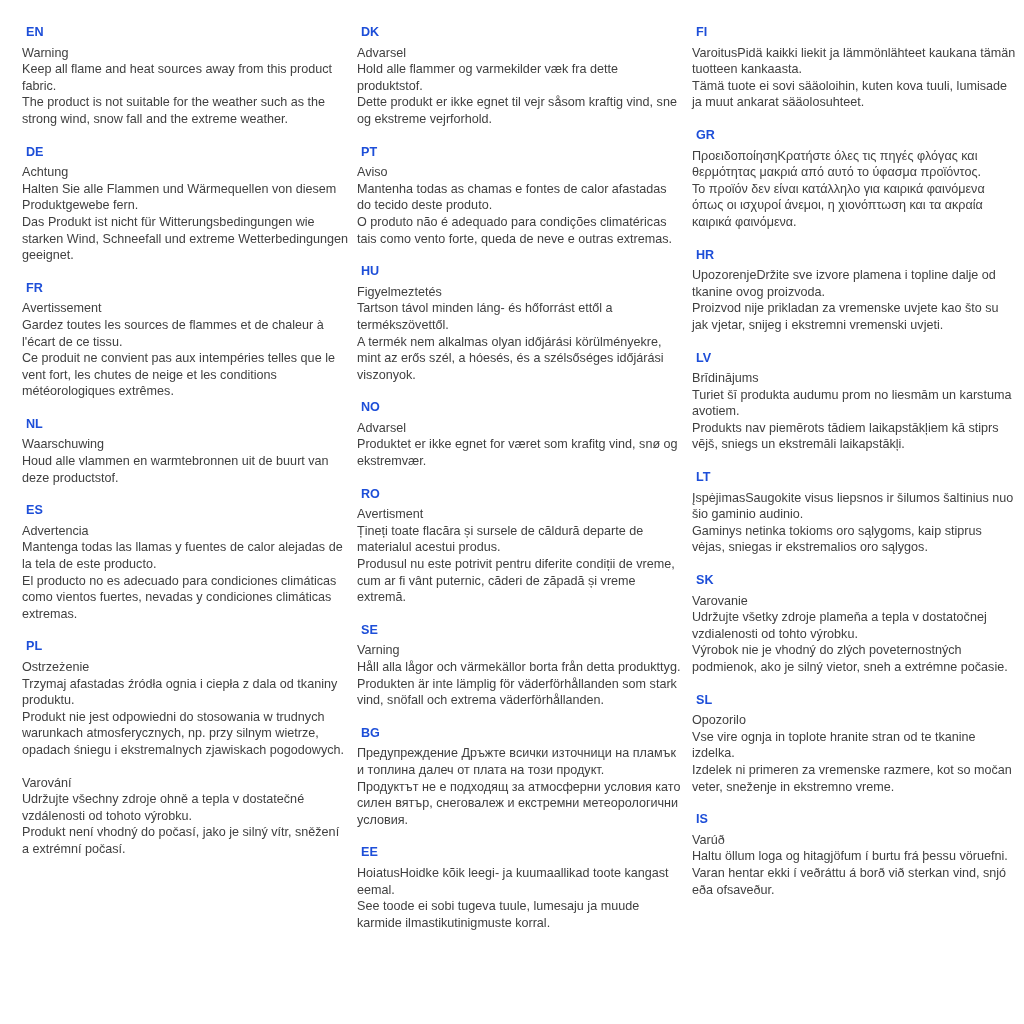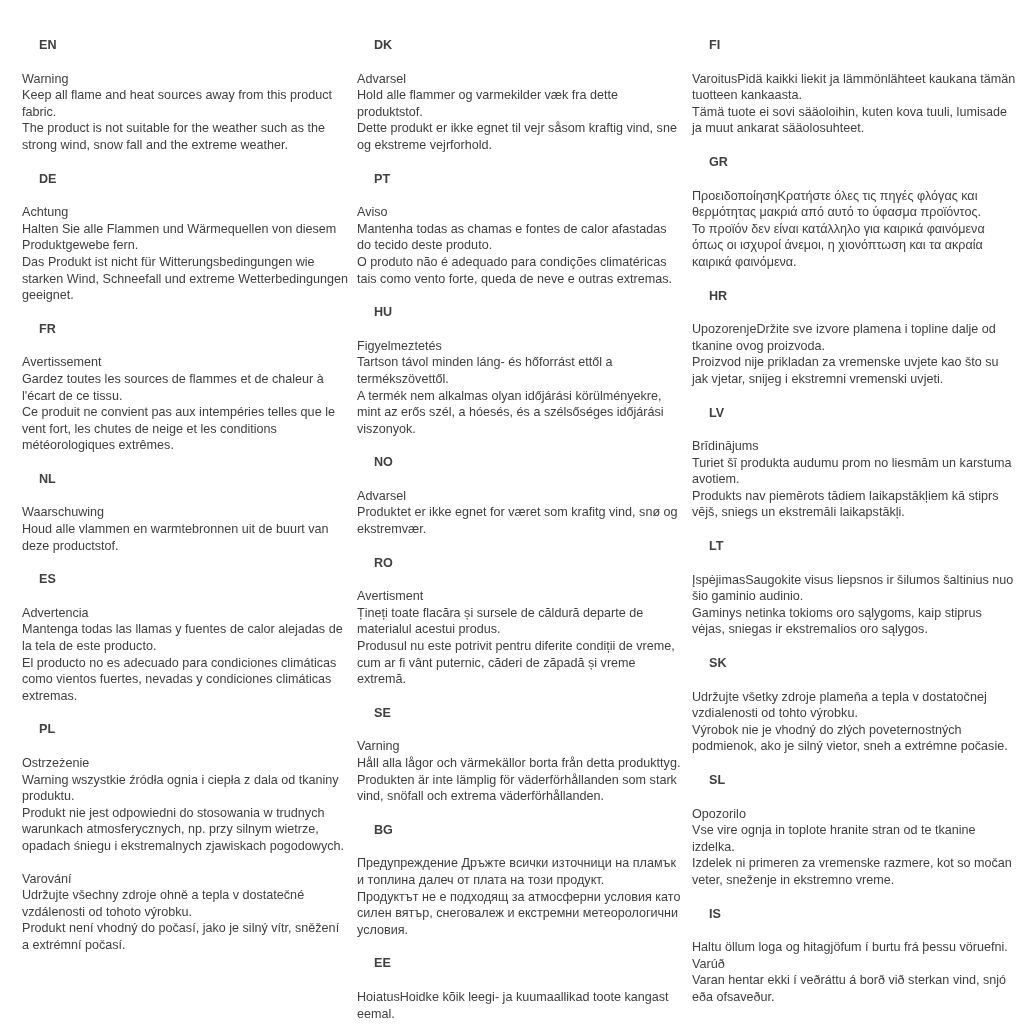--- a/index.html
+++ b/index.html
@@ -25,22 +25,22 @@
     margin-right: 9px;
   }
   .column:last-child { margin-right: 0; }
   .section {
     margin: 0 0 16px 0;
   }
   .lang-code {
     font-size: 12.6px;
     line-height: 16.6px;
     font-weight: bold;
-    margin: 17px;
-    color: #404040;
+    margin: 4px;
+    color: #1d4ed8;
   }
   .para {
     font-size: 12.6px;
     line-height: 16.6px;
     margin: 0;
     color: #3f3f3f;
   }
 </style>
 </head>
 <body>
@@ -78,21 +78,21 @@
     <div class="lang-code">ES</div>
   <p class="para">Advertencia</p>
         <p class="para">Mantenga todas las llamas y fuentes de calor alejadas de la tela de este producto.</p>
         <p class="para">El producto no es adecuado para condiciones climáticas como vientos fuertes, nevadas y condiciones climáticas extremas.</p>
       </div>
 
 
   <div class="section">
     <div class="lang-code">PL</div>
   <p class="para">Ostrzeżenie</p>
-        <p class="para">Warning wszystkie źródła ognia i ciepła z dala od tkaniny produktu.</p>
+        <p class="para">Trzymaj afastadas źródła ognia i ciepła z dala od tkaniny produktu.</p>
         <p class="para">Produkt nie jest odpowiedni do stosowania w trudnych warunkach atmosferycznych, np. przy silnym wietrze, opadach śniegu i ekstremalnych zjawiskach pogodowych.</p>
       </div>
 
   <div class="section">
   <p class="para">Varování</p>
         <p class="para">Udržujte všechny zdroje ohně a tepla v dostatečné vzdálenosti od tohoto výrobku.</p>
         <p class="para">Produkt není vhodný do počasí, jako je silný vítr, sněžení a extrémní počasí.</p>
       </div>
 </div>
   <div class="column">
@@ -176,31 +176,32 @@
       </div>
 
   <div class="section">
     <div class="lang-code">LT</div>
   <p class="para">ĮspėjimasSaugokite visus liepsnos ir šilumos šaltinius nuo šio gaminio audinio.</p>
         <p class="para">Gaminys netinka tokioms oro sąlygoms, kaip stiprus vėjas, sniegas ir ekstremalios oro sąlygos.</p>
       </div>
 
   <div class="section">
     <div class="lang-code">SK</div>
+  <p class="para">Varovanie</p>
         <p class="para">Udržujte všetky zdroje plameňa a tepla v dostatočnej vzdialenosti od tohto výrobku.</p>
         <p class="para">Výrobok nie je vhodný do zlých poveternostných podmienok, ako je silný vietor, sneh a extrémne počasie.</p>
       </div>
 
   <div class="section">
     <div class="lang-code">SL</div>
   <p class="para">Opozorilo</p>
         <p class="para">Vse vire ognja in toplote hranite stran od te tkanine izdelka.</p>
         <p class="para">Izdelek ni primeren za vremenske razmere, kot so močan veter, sneženje in ekstremno vreme.</p>
       </div>
 
   <div class="section">
     <div class="lang-code">IS</div>
-  <p class="para">Haltu öllum loga og hitagjöfum í burtu frá þessu vöruefni.</p>
-        <p class="para">Varúð</p>
+  <p class="para">Varúð</p>
+        <p class="para">Haltu öllum loga og hitagjöfum í burtu frá þessu vöruefni.</p>
         <p class="para">Varan hentar ekki í veðráttu á borð við sterkan vind, snjó eða ofsaveður.</p>
       </div>
 </div>
 </div>
 
 </body></html>

